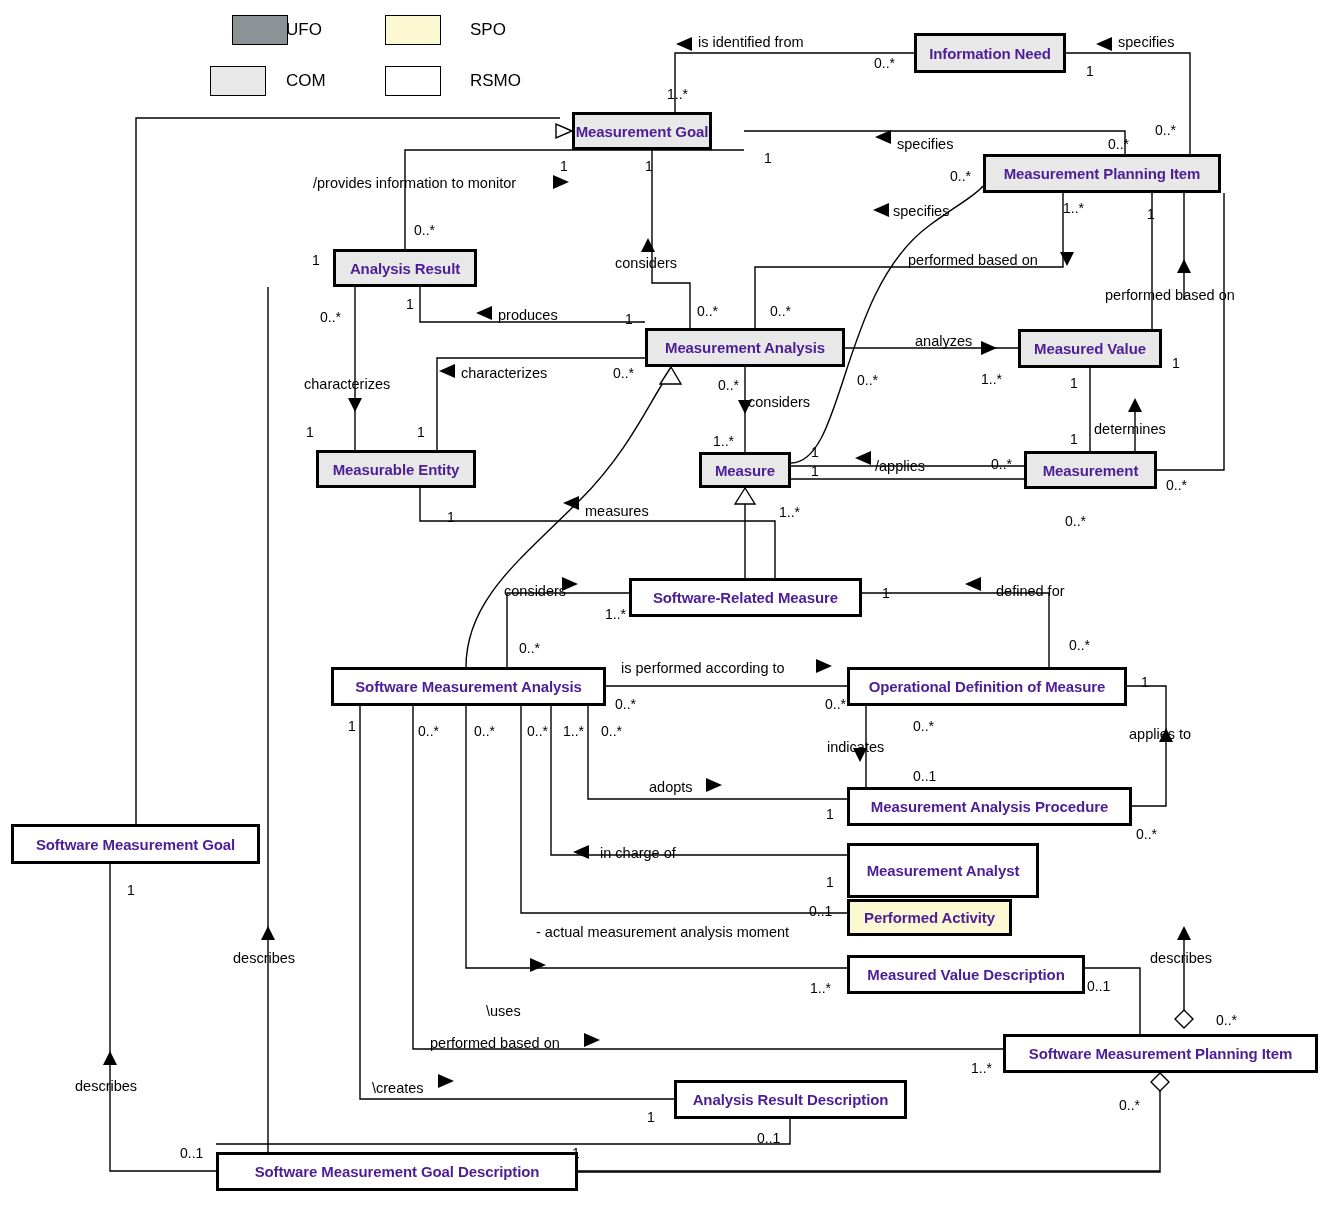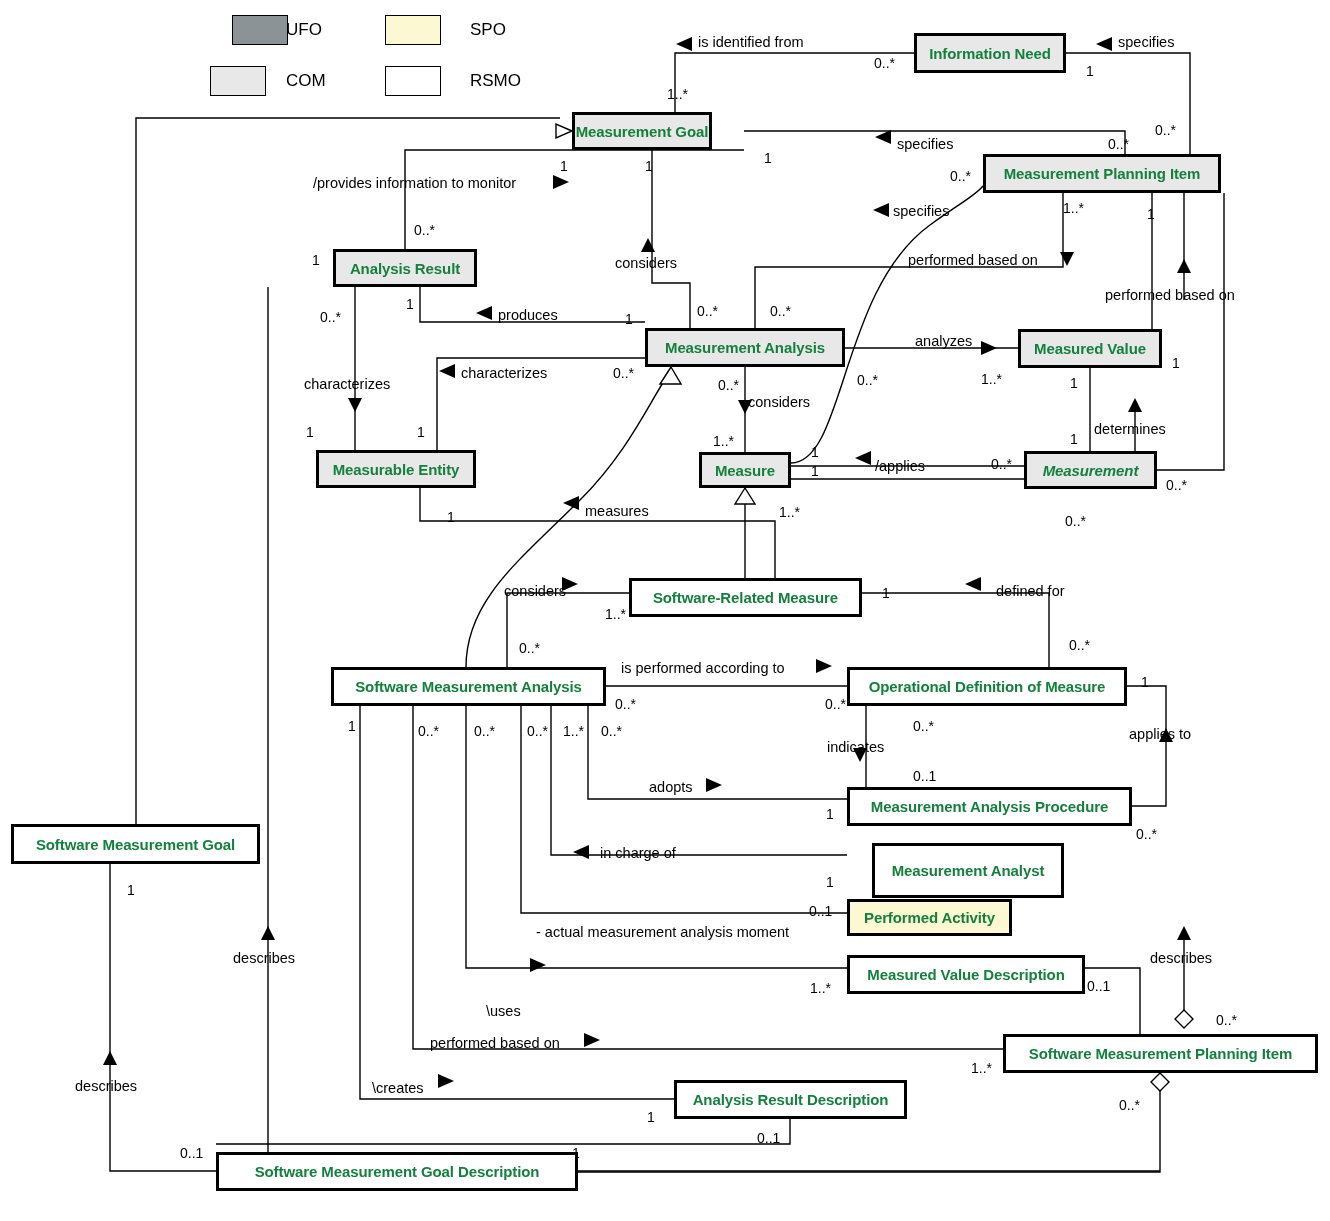--- a/index.html
+++ b/index.html
@@ -26,21 +26,21 @@
   }
   .uml-box {
     position: absolute;
     box-sizing: border-box;
     border: 3px solid #000000;
     display: flex;
     align-items: center;
     justify-content: center;
     font-weight: bold;
     font-size: 15px;
-    color: #15803d;
+    color: #4c1d95;
     white-space: nowrap;
     z-index: 5;
     letter-spacing: -0.1px;
   }
   .fill-ufo  { background: #8c9396; }
   .fill-com  { background: #e8e8e8; }
   .fill-spo  { background: #fcf8d2; }
   .fill-rsmo { background: #ffffff; }
 
   .legend-swatch {
@@ -219,27 +219,27 @@
   <div class="legend-label" style="left:470px; top:71px;">RSMO</div>
 
   <div class="uml-box fill-com" style="left:914px;  top:33px;   width:152px; height:40px;">Information Need</div>
   <div class="uml-box fill-com" style="left:572px;  top:112px;  width:140px; height:38px;">Measurement Goal</div>
   <div class="uml-box fill-com" style="left:983px;  top:154px;  width:238px; height:39px;">Measurement Planning Item</div>
   <div class="uml-box fill-com" style="left:333px;  top:249px;  width:144px; height:38px;">Analysis Result</div>
   <div class="uml-box fill-com" style="left:645px;  top:328px;  width:200px; height:39px;">Measurement Analysis</div>
   <div class="uml-box fill-com" style="left:1018px; top:329px;  width:144px; height:39px;">Measured Value</div>
   <div class="uml-box fill-com" style="left:316px;  top:450px;  width:160px; height:38px;">Measurable Entity</div>
   <div class="uml-box fill-com" style="left:699px;  top:452px;  width:92px;  height:36px;">Measure</div>
-  <div class="uml-box fill-com" style="left:1024px; top:451px;  width:133px; height:38px;font-style:italic;">Measurement</div>
+  <div class="uml-box fill-com" style="left:1024px; top:451px;  width:133px; height:38px;">Measurement</div>
   <div class="uml-box fill-rsmo" style="left:629px;  top:578px;  width:233px; height:39px;">Software-Related Measure</div>
   <div class="uml-box fill-rsmo" style="left:331px;  top:667px;  width:275px; height:39px;">Software Measurement Analysis</div>
   <div class="uml-box fill-rsmo" style="left:847px;  top:667px;  width:280px; height:39px;">Operational Definition of Measure</div>
   <div class="uml-box fill-rsmo" style="left:847px;  top:787px;  width:285px; height:39px;">Measurement Analysis Procedure</div>
   <div class="uml-box fill-rsmo" style="left:11px;   top:824px;  width:249px; height:40px;">Software Measurement Goal</div>
-  <div class="uml-box fill-rsmo" style="left:872px;  top:843px;  width:192px; height:55px;">Measurement Analyst</div>
+  <div class="uml-box fill-rsmo" style="left:847px;  top:843px;  width:192px; height:55px;">Measurement Analyst</div>
   <div class="uml-box fill-spo" style="left:847px;  top:899px;  width:165px; height:37px;">Performed Activity</div>
   <div class="uml-box fill-rsmo" style="left:847px;  top:955px;  width:238px; height:39px;">Measured Value Description</div>
   <div class="uml-box fill-rsmo" style="left:674px;  top:1080px; width:233px; height:39px;">Analysis Result Description</div>
   <div class="uml-box fill-rsmo" style="left:1003px; top:1034px; width:315px; height:39px;">Software Measurement Planning Item</div>
   <div class="uml-box fill-rsmo" style="left:216px;  top:1152px; width:362px; height:39px;">Software Measurement Goal Description</div>
 
   <div class="edge-label" style="left:698px;  top:34px;">is identified from</div>
   <div class="edge-label" style="left:1118px; top:34px;">specifies</div>
   <div class="edge-label" style="left:897px;  top:136px;">specifies</div>
   <div class="edge-label" style="left:313px;  top:175px;">/provides information to monitor</div>

